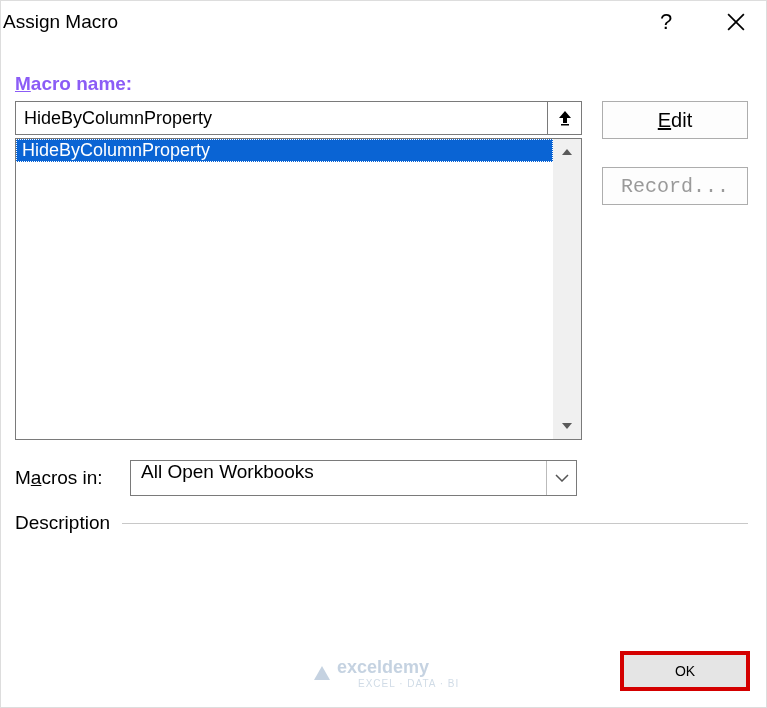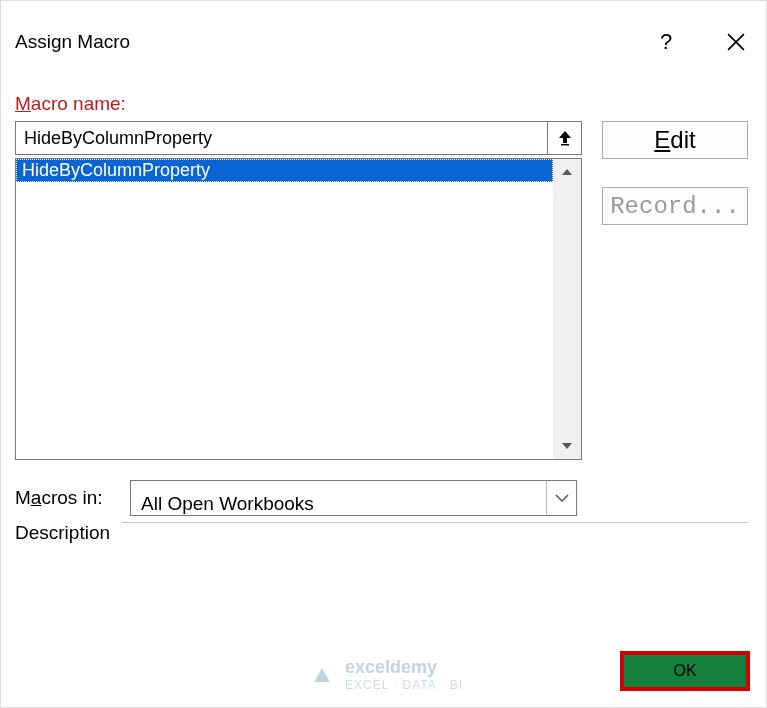--- a/index.html
+++ b/index.html
@@ -1,52 +1,52 @@
 <!DOCTYPE html>
 <html><head>
 <meta charset="utf-8">
 <style>
 * { box-sizing: border-box; margin: 0; padding: 0; font-family: 'Segoe UI', Tahoma, sans-serif; }
 body { width: 767px; height: 708px; background: #fff; position: relative; border: 1px solid #ddd; }
-.titlebar { display: flex; align-items: center; height: 42px; padding: 0 10px 0 14px; margin-top: 20px; }
+.titlebar { display: flex; align-items: center; height: 42px; padding: 0 10px 0 2px; }
 .title { font-size: 19px; color: #000; flex: 1; }
 .win-btns { display: flex; gap: 30px; }
 .win-btn { width: 40px; height: 36px; display: flex; align-items: center; justify-content: center; font-size: 22px; color: #000; cursor: pointer; }
 .content { padding: 30px 18px 0 14px; position: relative; }
-.macro-label { font-size: 19px; color: #b91c1c; margin-bottom: 6px; }
+.macro-label { font-size: 19px; color: #8b5cf6; margin-bottom: 6px; font-weight: bold; }
 .u { text-decoration: underline; }
 .row1 { display: flex; gap: 20px; align-items: flex-start; }
 .left-col { flex: 1; }
 .right-col { width: 146px; display: flex; flex-direction: column; gap: 28px; }
 .name-row { display: flex; margin-bottom: 3px; }
 .name-input { flex: 1; height: 34px; border: 1px solid #7a7a7a; padding: 0 8px; font-size: 18px; outline: none; }
 .up-btn { width: 34px; height: 34px; border: 1px solid #7a7a7a; border-left: none; background: #fff; display: flex; align-items: center; justify-content: center; cursor: pointer; }
 .up-btn svg { width: 14px; height: 16px; }
 .listbox { height: 302px; border: 1px solid #7a7a7a; background: #fff; position: relative; overflow: hidden; }
 .list-inner { position: absolute; left: 0; top: 0; right: 28px; bottom: 0; }
 .list-item { height: 23px; padding: 0 6px; font-size: 18px; line-height: 23px; cursor: pointer; }
 .list-item.selected { background: #0a64d4; color: #fff; outline: 1px dotted #fff; outline-offset: -1px; }
 .scrollbar { position: absolute; right: 0; top: 0; width: 28px; height: 100%; background: #f0f0f0; display: flex; flex-direction: column; justify-content: space-between; }
 .scroll-arrow { height: 26px; display: flex; align-items: center; justify-content: center; color: #5a5a5a; cursor: pointer; }
 .scroll-arrow svg { width: 12px; height: 8px; fill: #5a5a5a; }
-.side-btn { width: 146px; height: 38px; border: 1px solid #adadad; background: #fdfdfd; font-size: 24px; cursor: pointer; }
+.side-btn { width: 146px; height: 38px; border: 1px solid #adadad; background: #fdfdfd; font-size: 20px; cursor: pointer; }
 .side-btn.disabled { color: #9a9a9a; cursor: default; font-family: Liberation Mono, monospace; }
 .macros-in-row { display: flex; align-items: center; margin-top: 20px; }
 .macros-in-label { font-size: 19px; width: 115px; }
-.select-wrap { flex: 1; max-width: 447px; display: flex; align-items: flex-end; height: 36px; border: 1px solid #7a7a7a; background: #fff; cursor: pointer; }
+.select-wrap { flex: 1; max-width: 447px; display: flex; align-items: flex-start; height: 36px; border: 1px solid #7a7a7a; background: #fff; cursor: pointer; }
 .select-text { flex: 1; padding: 0 10px; font-size: 19px; }
 .select-arrow { width: 30px; height: 100%; border-left: 1px solid #bbb; display: flex; align-items: center; justify-content: center; }
 .select-arrow svg { width: 14px; height: 8px; fill: #555; }
-.desc-row { display: flex; align-items: flex-start; margin-top: 6px; gap: 12px; }
+.desc-row { display: flex; align-items: center; margin-top: 16px; gap: 12px; }
 .desc-label { font-size: 19px; }
 .desc-line { flex: 1; height: 1px; background: #c8c8c8; }
-.watermark { position: absolute; left: 310px; top: 656px; display: flex; align-items: center; gap: 12px; color: #b7c8da; font-size: 18px; font-weight: 600; opacity: 0.8; }
-.watermark .sub { display: block; font-size: 12px; letter-spacing: 1px; color: #c5d3e0; font-weight: 400; }
+.watermark { position: absolute; left: 310px; top: 656px; display: flex; align-items: center; gap: 4px; color: #b7c8da; font-size: 18px; font-weight: 600; opacity: 0.8; }
+.watermark .sub { display: block; font-size: 10px; letter-spacing: 1px; color: #c5d3e0; font-weight: 400; margin-left: 21px; }
 .footer { position: absolute; bottom: 18px; right: 18px; display: flex; gap: 24px; }
-.fbtn { width: 126px; height: 36px; border: 1px solid #adadad; background: #15803d; font-size: 16px; cursor: pointer; }
+.fbtn { width: 126px; height: 36px; border: 1px solid #adadad; background: #e5e5e5; font-size: 14px; cursor: pointer; }
 .fbtn.ok { outline: 4px solid #d40000; outline-offset: -2px; }
 </style>
 </head>
 <body>
 
 <div class="titlebar">
   <div class="title">Assign Macro</div>
   <div class="win-btns">
     <div class="win-btn">?</div>
     <div class="win-btn">

